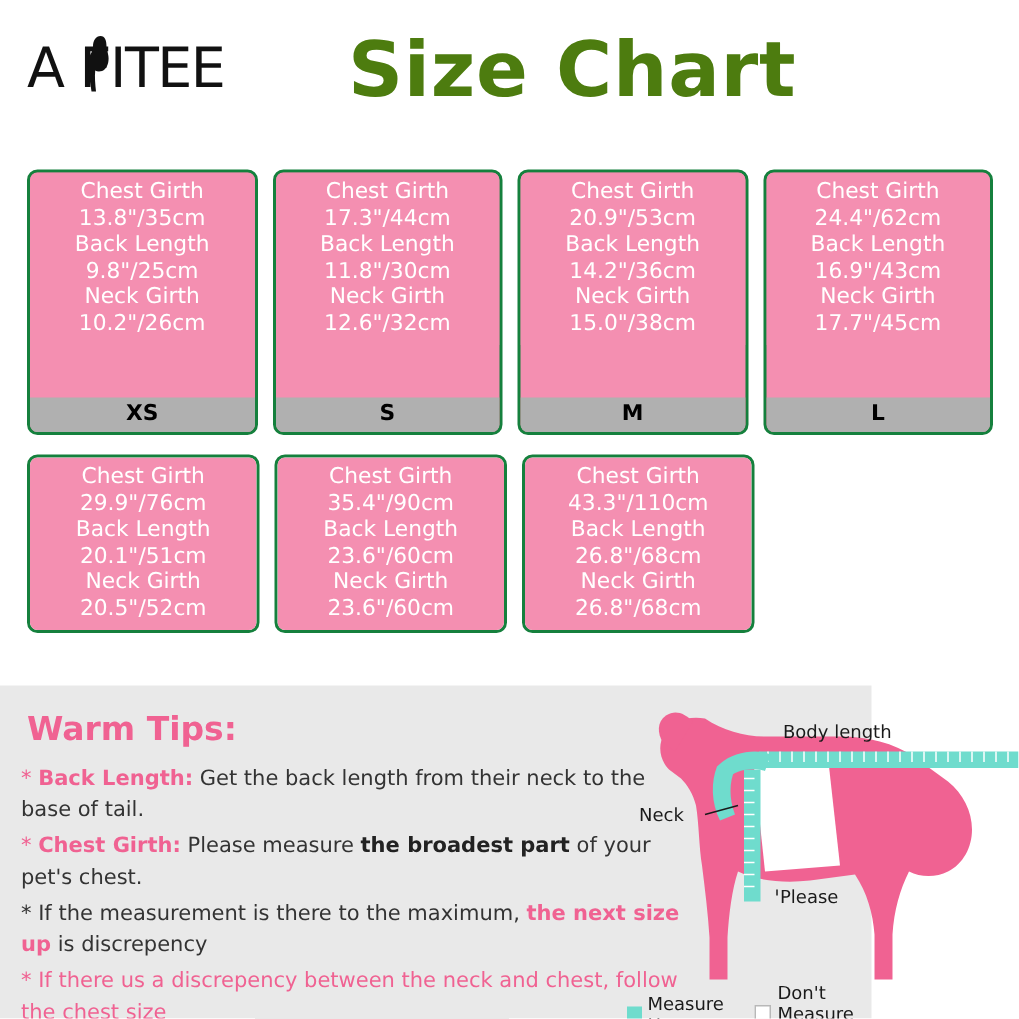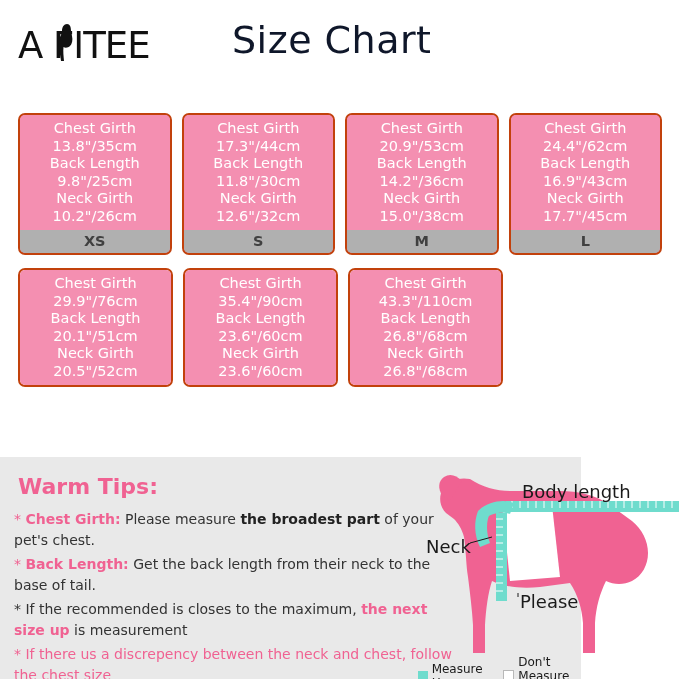--- a/index.html
+++ b/index.html
@@ -49,68 +49,69 @@
     position: absolute;
     left: 40px;
     top: 4px;
     width: 18px;
     height: 38px;
   }
   .title {
     position: absolute;
     left: 232px;
     top: 18px;
-    font-size: 38px;
-    font-weight: normal;
-    color: #0f172a;
+    font-size: 51px;
+    font-weight: bold;
+    color: #4d7c0f;
     letter-spacing: 0.5px;
     font-family: "DejaVu Sans", sans-serif;
   }
 
   
   .cards {
     position: absolute;
     left: 18px;
     top: 113px;
     width: 644px;
   }
   .card-row {
     display: flex;
     gap: 10px;
     margin-bottom: 13px;
   }
   .card {
     width: 155px;
-    border: 2px solid #c2410c;
+    border: 2px solid #15803d;
     border-radius: 7px;
     overflow: hidden;
     background: #f48fb1;
     box-sizing: border-box;
   }
   .card-body {
     background: #f48fb1;
     padding: 5px 0 5px 0;
     text-align: center;
   }
   .card-line {
     color: #ffffff;
     font-size: 14.5px;
     line-height: 17.5px;
     font-family: "DejaVu Sans", sans-serif;
     white-space: nowrap;
   }
   .card-label {
     background: #b0b0b0;
-    color: #404040;
+    color: #000000;
     text-align: center;
     font-size: 14.5px;
     font-weight: bold;
     line-height: 20px;
     padding: 1px 0 2px 0;
     font-family: "DejaVu Sans", sans-serif;
+    margin-top: 35px;
   }
 
   
   .tips-panel {
     position: absolute;
     left: 0;
     top: 457px;
     width: 581px;
     height: 222px;
     background: #e9e9e9;
@@ -145,21 +146,21 @@
   .diagram {
     position: absolute;
     left: 410px;
     top: 0px;
     width: 269px;
     height: 222px;
   }
   .diagram svg { display: block; }
   .lbl {
     position: absolute;
-    font-size: 18px;
+    font-size: 12px;
     color: #1a1a1a;
     font-family: "DejaVu Sans", sans-serif;
     white-space: nowrap;
   }
   .lbl-body { left: 112px; top: 24px; }
   .lbl-neck { left: 16px; top: 79px; }
   .lbl-chest { left: 110px; top: 134px; }
 
   .legend {
     position: absolute;
@@ -293,27 +294,27 @@
       </div>
 
     </div>
   </div>
 
   <div class="tips-panel">
     <div class="tips-title">Warm Tips:</div>
 
     <div class="tips-body">
       <p>
+        <span class="pink">* </span><span class="pinkb">Back Length:</span><span> Get the back length from their neck to the base of tail.</span>
+      </p>
+      <p>
         <span class="pink">* </span><span class="pinkb">Chest Girth:</span><span> Please measure </span><span class="darkb">the broadest part</span><span> of your pet's chest.</span>
       </p>
       <p>
-        <span class="pink">* </span><span class="pinkb">Back Length:</span><span> Get the back length from their neck to the base of tail.</span>
-      </p>
-      <p>
-        <span>* </span><span>If the recommended is closes to the maximum, </span><span class="pinkb">the next size up</span><span> is measurement</span>
+        <span>* </span><span>If the measurement is there to the maximum, </span><span class="pinkb">the next size up</span><span> is discrepency</span>
       </p>
       <p>
         <span class="pink">* </span><span class="pink">If there us a discrepency between the neck and chest, follow the chest size</span>
       </p>
     </div>
 
     <div class="diagram">
       <svg width="269" height="200" viewBox="0 0 269 200">
 
         <path d="M60 22 C48 20 38 24 33 32 C28 40 30 50 36 56 L44 62 C48 66 52 72 54 80

